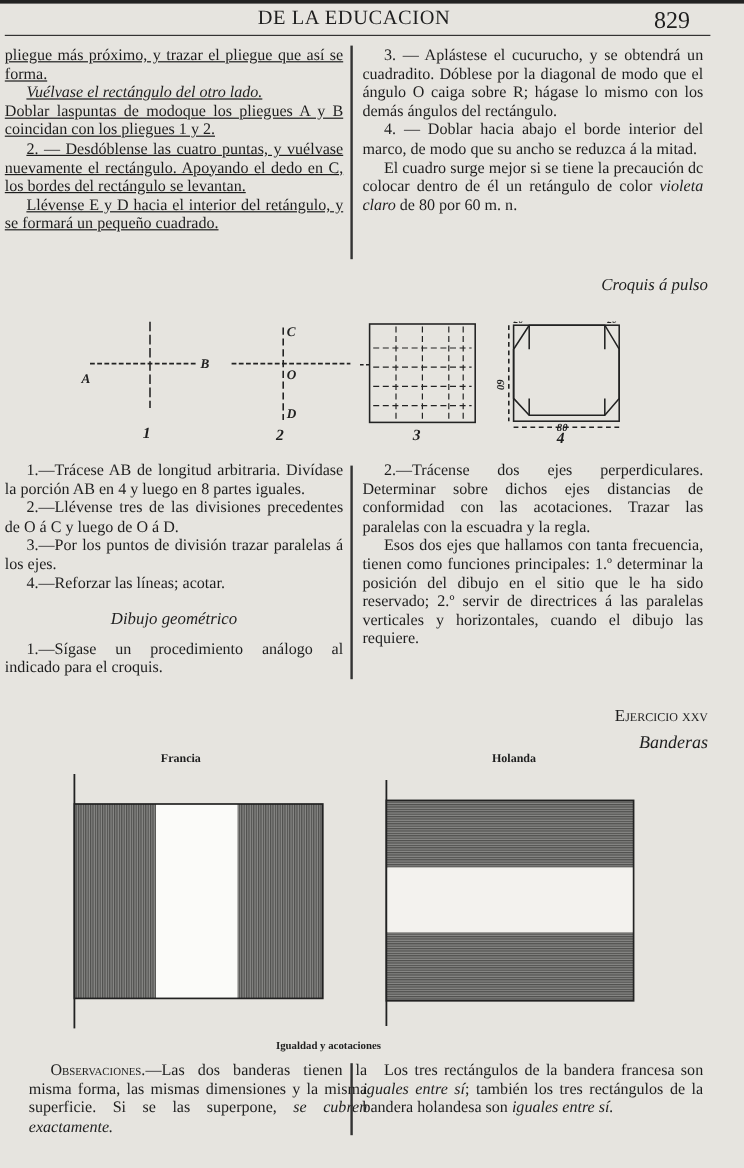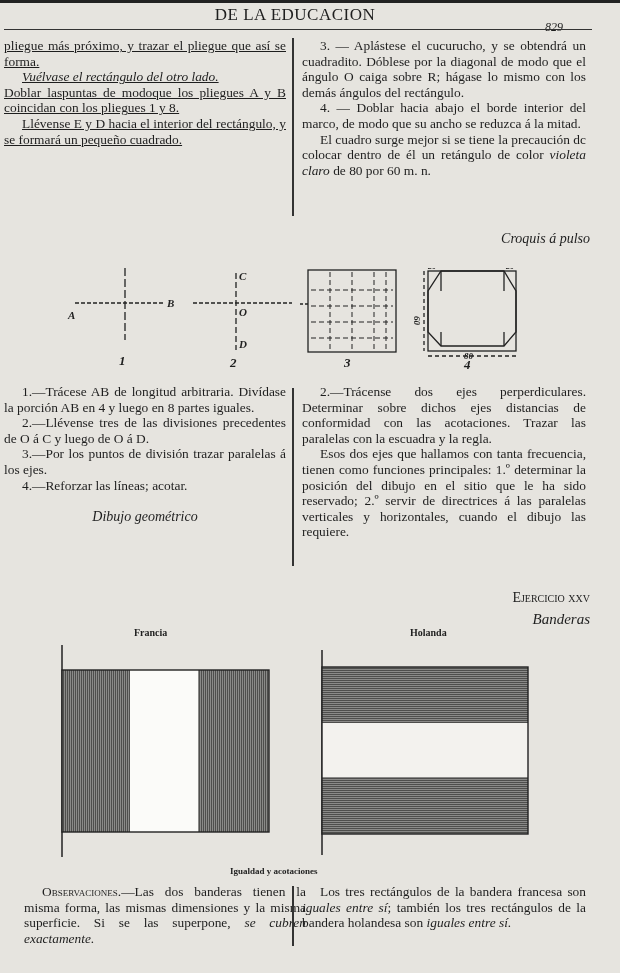--- a/index.html
+++ b/index.html
@@ -6,21 +6,21 @@
   body {
     width:620px; height:973px; overflow:hidden;
     background:#e6e4df;
     font-family:"Liberation Serif", "DejaVu Serif", serif;
     color:#1e1e1e;
     position:relative;
   }
   .topbar { position:absolute; left:0; top:0; width:620px; height:3px; background:#222; }
   .header { position:absolute; left:0; top:4px; width:564px; height:22px; }
   .header .title { position:absolute; left:0; width:590px; text-align:center; font-size:17px; letter-spacing:0.5px; top:1px; }
-  .header .pgnum { position:absolute; left:545px; top:16px; font-size:12px;font-style:italic; }
+  .header .pgnum { position:absolute; left:545px; top:2px; font-size:20px; }
   .rule { position:absolute; left:4px; top:29px; width:588px; height:1px; background:#333; }
   .col { position:absolute; font-size:13.4px; line-height:15.6px; text-align:justify; }
   .col p { margin:0; }
   .ind { text-indent:18px; }
   .it { font-style:italic; }
   .sc { font-variant:small-caps; }
   .vsep { position:absolute; width:1.5px; background:#333; }
   .center { position:absolute; text-align:right; }
   .fig { position:absolute; }
   .num { position:absolute; font-style:italic; font-weight:bold; font-size:13px; }
@@ -32,22 +32,23 @@
 <div class="topbar"></div>
 <div class="header">
   <span class="title">DE LA EDUCACION</span>
   <span class="pgnum">829</span>
 </div>
 <div class="rule"></div>
 
 <div class="col" style="left:4px; top:38px; width:282px;text-decoration:underline;">
   <p>pliegue más próximo, y trazar el pliegue que así se forma.</p>
   <p class="ind it">Vuélvase el rectángulo del otro lado.</p>
-  <p>Doblar laspuntas de modoque los pliegues A y B coincidan con los pliegues 1 y 8.</p>
-  <p class="ind">Llévense E y D hacia el interior del rectángulo, y se formará un pequeño cuadrado.</p>
+  <p>Doblar laspuntas de modoque los pliegues A y B coincidan con los pliegues 1 y 2.</p>
+  <p class="ind">2. — Desdóblense las cuatro puntas, y vuélvase nuevamente el rectángulo. Apoyando el dedo en C, los bordes del rectángulo se levantan.</p>
+  <p class="ind">Llévense E y D hacia el interior del retángulo, y se formará un pequeño cuadrado.</p>
 </div>
 <div class="vsep" style="left:292px; top:38px; height:178px;"></div>
 <div class="col" style="left:302px; top:38px; width:284px;">
   <p class="ind">3. — Aplástese el cucurucho, y se obtendrá un cuadradito. Dóblese por la diagonal de modo que el ángulo O caiga sobre R; hágase lo mismo con los demás ángulos del rectángulo.</p>
   <p class="ind">4. — Doblar hacia abajo el borde interior del marco, de modo que su ancho se reduzca á la mitad.</p>
   <p class="ind"><span>El cuadro surge mejor si se tiene la precaución dc colocar dentro de él un retángulo de color</span> <span class="it">violeta claro</span> <span>de 80 por 60 m. n.</span></p>
 </div>
 
 <div class="center it" style="left:0; top:231px; width:590px; font-size:14px;">Croquis á pulso</div>
 
@@ -98,20 +99,21 @@
 <div class="num" style="left:230px; top:355px;">2</div>
 <div class="num" style="left:344px; top:355px;">3</div>
 <div class="num" style="left:464px; top:357px;">4</div>
 
 <div class="col" style="left:4px; top:384px; width:282px;">
   <p class="ind">1.—Trácese AB de longitud arbitraria. Divídase la porción AB en 4 y luego en 8 partes iguales.</p>
   <p class="ind">2.—Llévense tres de las divisiones precedentes de O á C y luego de O á D.</p>
   <p class="ind">3.—Por los puntos de división trazar paralelas á los ejes.</p>
   <p class="ind">4.—Reforzar las líneas; acotar.</p>
   <p class="it" style="text-align:center; margin:16px 0 8px; font-size:14px;">Dibujo geométrico</p>
+  <p class="ind">1.—Sígase un procedimiento análogo al indicado para el croquis.</p>
 </div>
 <div class="vsep" style="left:292px; top:388px; height:178px;"></div>
 <div class="col" style="left:302px; top:384px; width:284px;">
   <p class="ind">2.—Trácense dos ejes perperdiculares. Determinar sobre dichos ejes distancias de conformidad con las acotaciones. Trazar las paralelas con la escuadra y la regla.</p>
   <p class="ind">Esos dos ejes que hallamos con tanta frecuencia, tienen como funciones principales: 1.º determinar la posición del dibujo en el sitio que le ha sido reservado; 2.º servir de directrices á las paralelas verticales y horizontales, cuando el dibujo las requiere.</p>
 </div>
 
 <div class="center sc" style="left:0; top:590px; width:590px; font-size:14px;">Ejercicio xxv</div>
 <div class="center it" style="left:0; top:611px; width:590px; font-size:15px;">Banderas</div>
 <div class="flagcap" style="left:134px; top:627px;text-align:right;">Francia</div>

